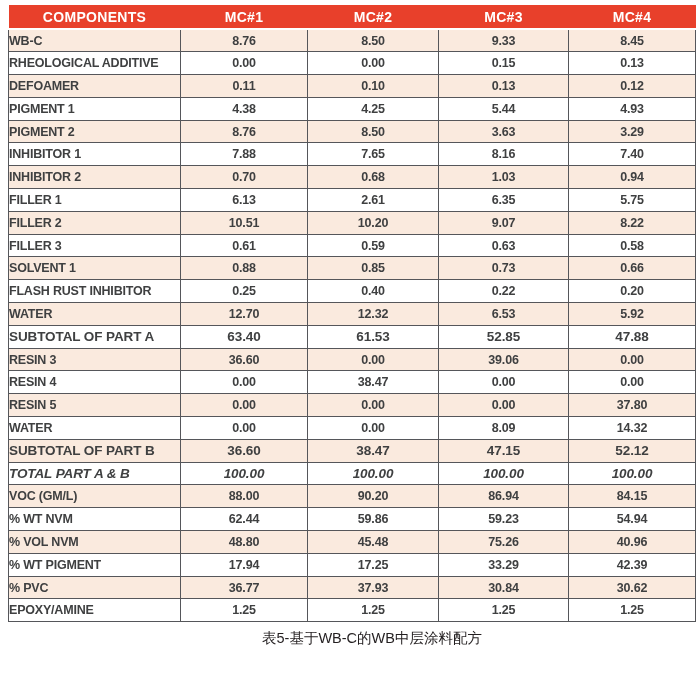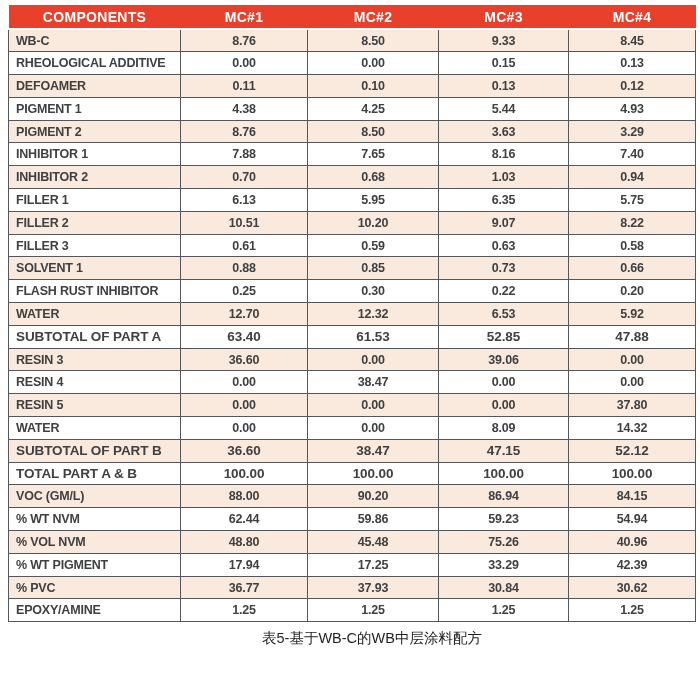--- a/index.html
+++ b/index.html
@@ -54,24 +54,24 @@
     height: 22.8px;
     padding: 0;
     font-size: 12.5px;
     font-weight: 700;
     color: var(--text);
     letter-spacing: -0.2px;
     vertical-align: middle;
   }
   tbody tr:nth-child(odd)  { background: var(--row-alt-bg); }
   tbody tr:nth-child(even) { background: var(--row-bg); }
-  td.label { text-align: left; padding-left: 7px; }
+  td.label { text-align: left; }
   td.value { text-align: center; }
   tr.bold td { font-size: 13.5px; letter-spacing: -0.1px; }
-  tr.bold-italic td { font-size: 13.5px; letter-spacing: -0.1px; }
+  tr.bold-italic td { font-size: 13.5px; font-style: italic; letter-spacing: -0.1px; }
   .caption {
     text-align: center;
     font-size: 14.5px;
     color: var(--caption-text);
     margin-top: 7px;
     width: 700px;
     padding-left: 44px;
   }
 </style>
 </head>
@@ -141,21 +141,21 @@
         <tr>
           <td class="label">INHIBITOR 2</td>
           <td class="value">0.70</td>
           <td class="value">0.68</td>
           <td class="value">1.03</td>
           <td class="value">0.94</td>
         </tr>
         <tr>
           <td class="label">FILLER 1</td>
           <td class="value">6.13</td>
-          <td class="value">5.95</td>
+          <td class="value">2.61</td>
           <td class="value">6.35</td>
           <td class="value">5.75</td>
         </tr>
         <tr>
           <td class="label">FILLER 2</td>
           <td class="value">10.51</td>
           <td class="value">10.20</td>
           <td class="value">9.07</td>
           <td class="value">8.22</td>
         </tr>
@@ -169,21 +169,21 @@
         <tr>
           <td class="label">SOLVENT 1</td>
           <td class="value">0.88</td>
           <td class="value">0.85</td>
           <td class="value">0.73</td>
           <td class="value">0.66</td>
         </tr>
         <tr>
           <td class="label">FLASH RUST INHIBITOR</td>
           <td class="value">0.25</td>
-          <td class="value">0.30</td>
+          <td class="value">0.40</td>
           <td class="value">0.22</td>
           <td class="value">0.20</td>
         </tr>
         <tr>
           <td class="label">WATER</td>
           <td class="value">12.70</td>
           <td class="value">12.32</td>
           <td class="value">6.53</td>
           <td class="value">5.92</td>
         </tr>

